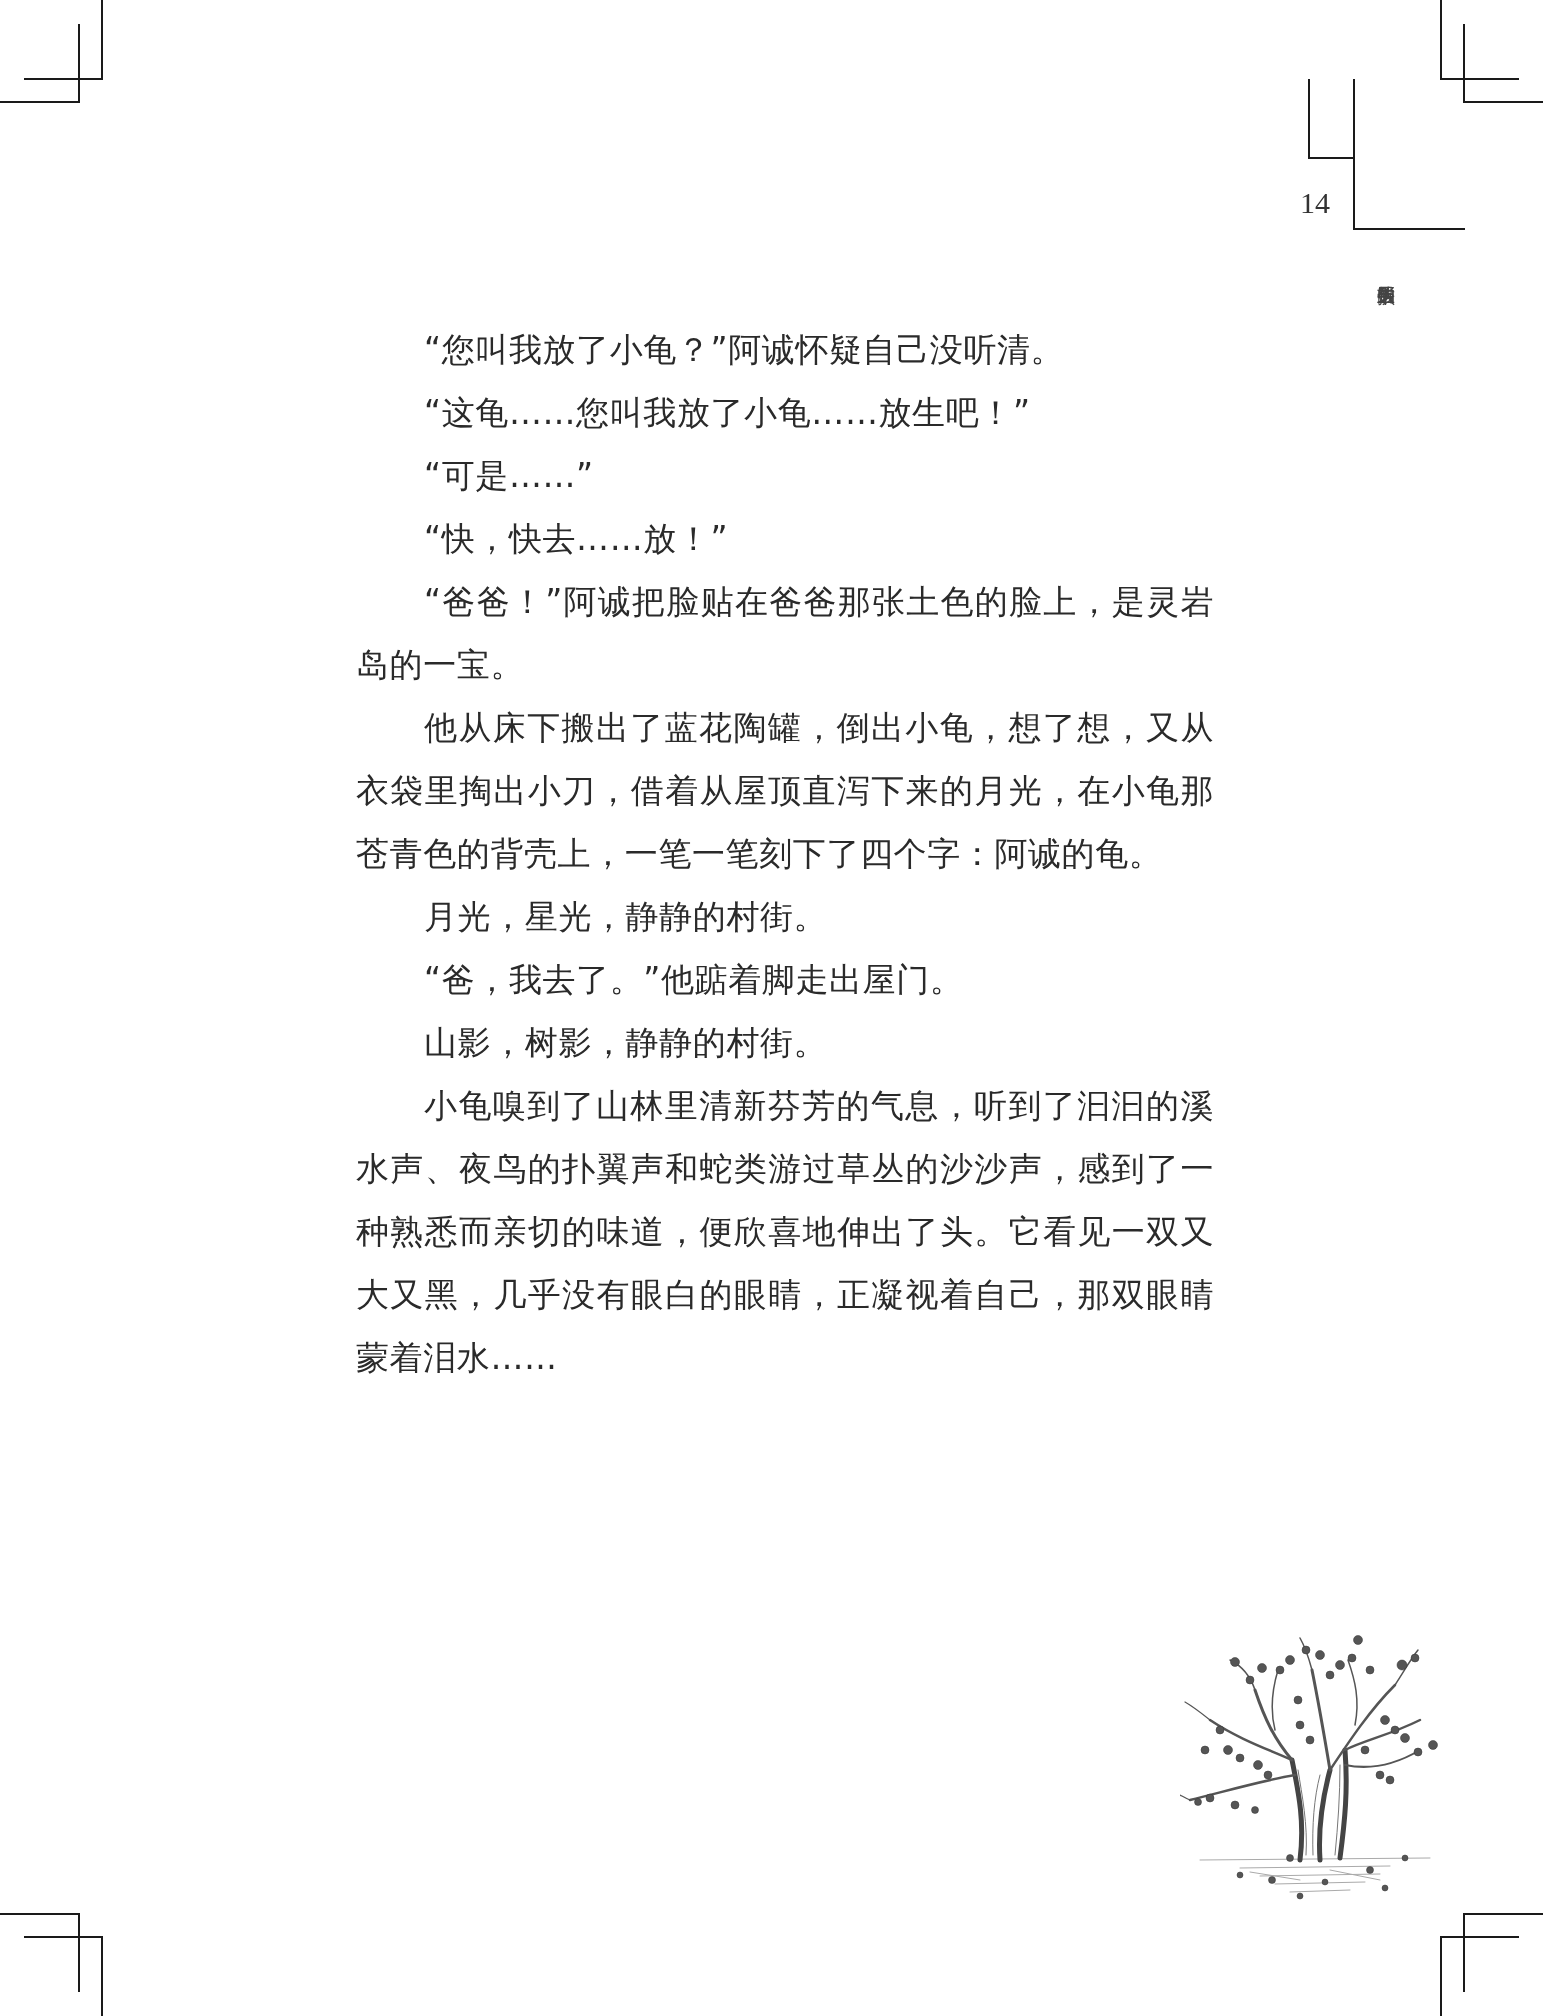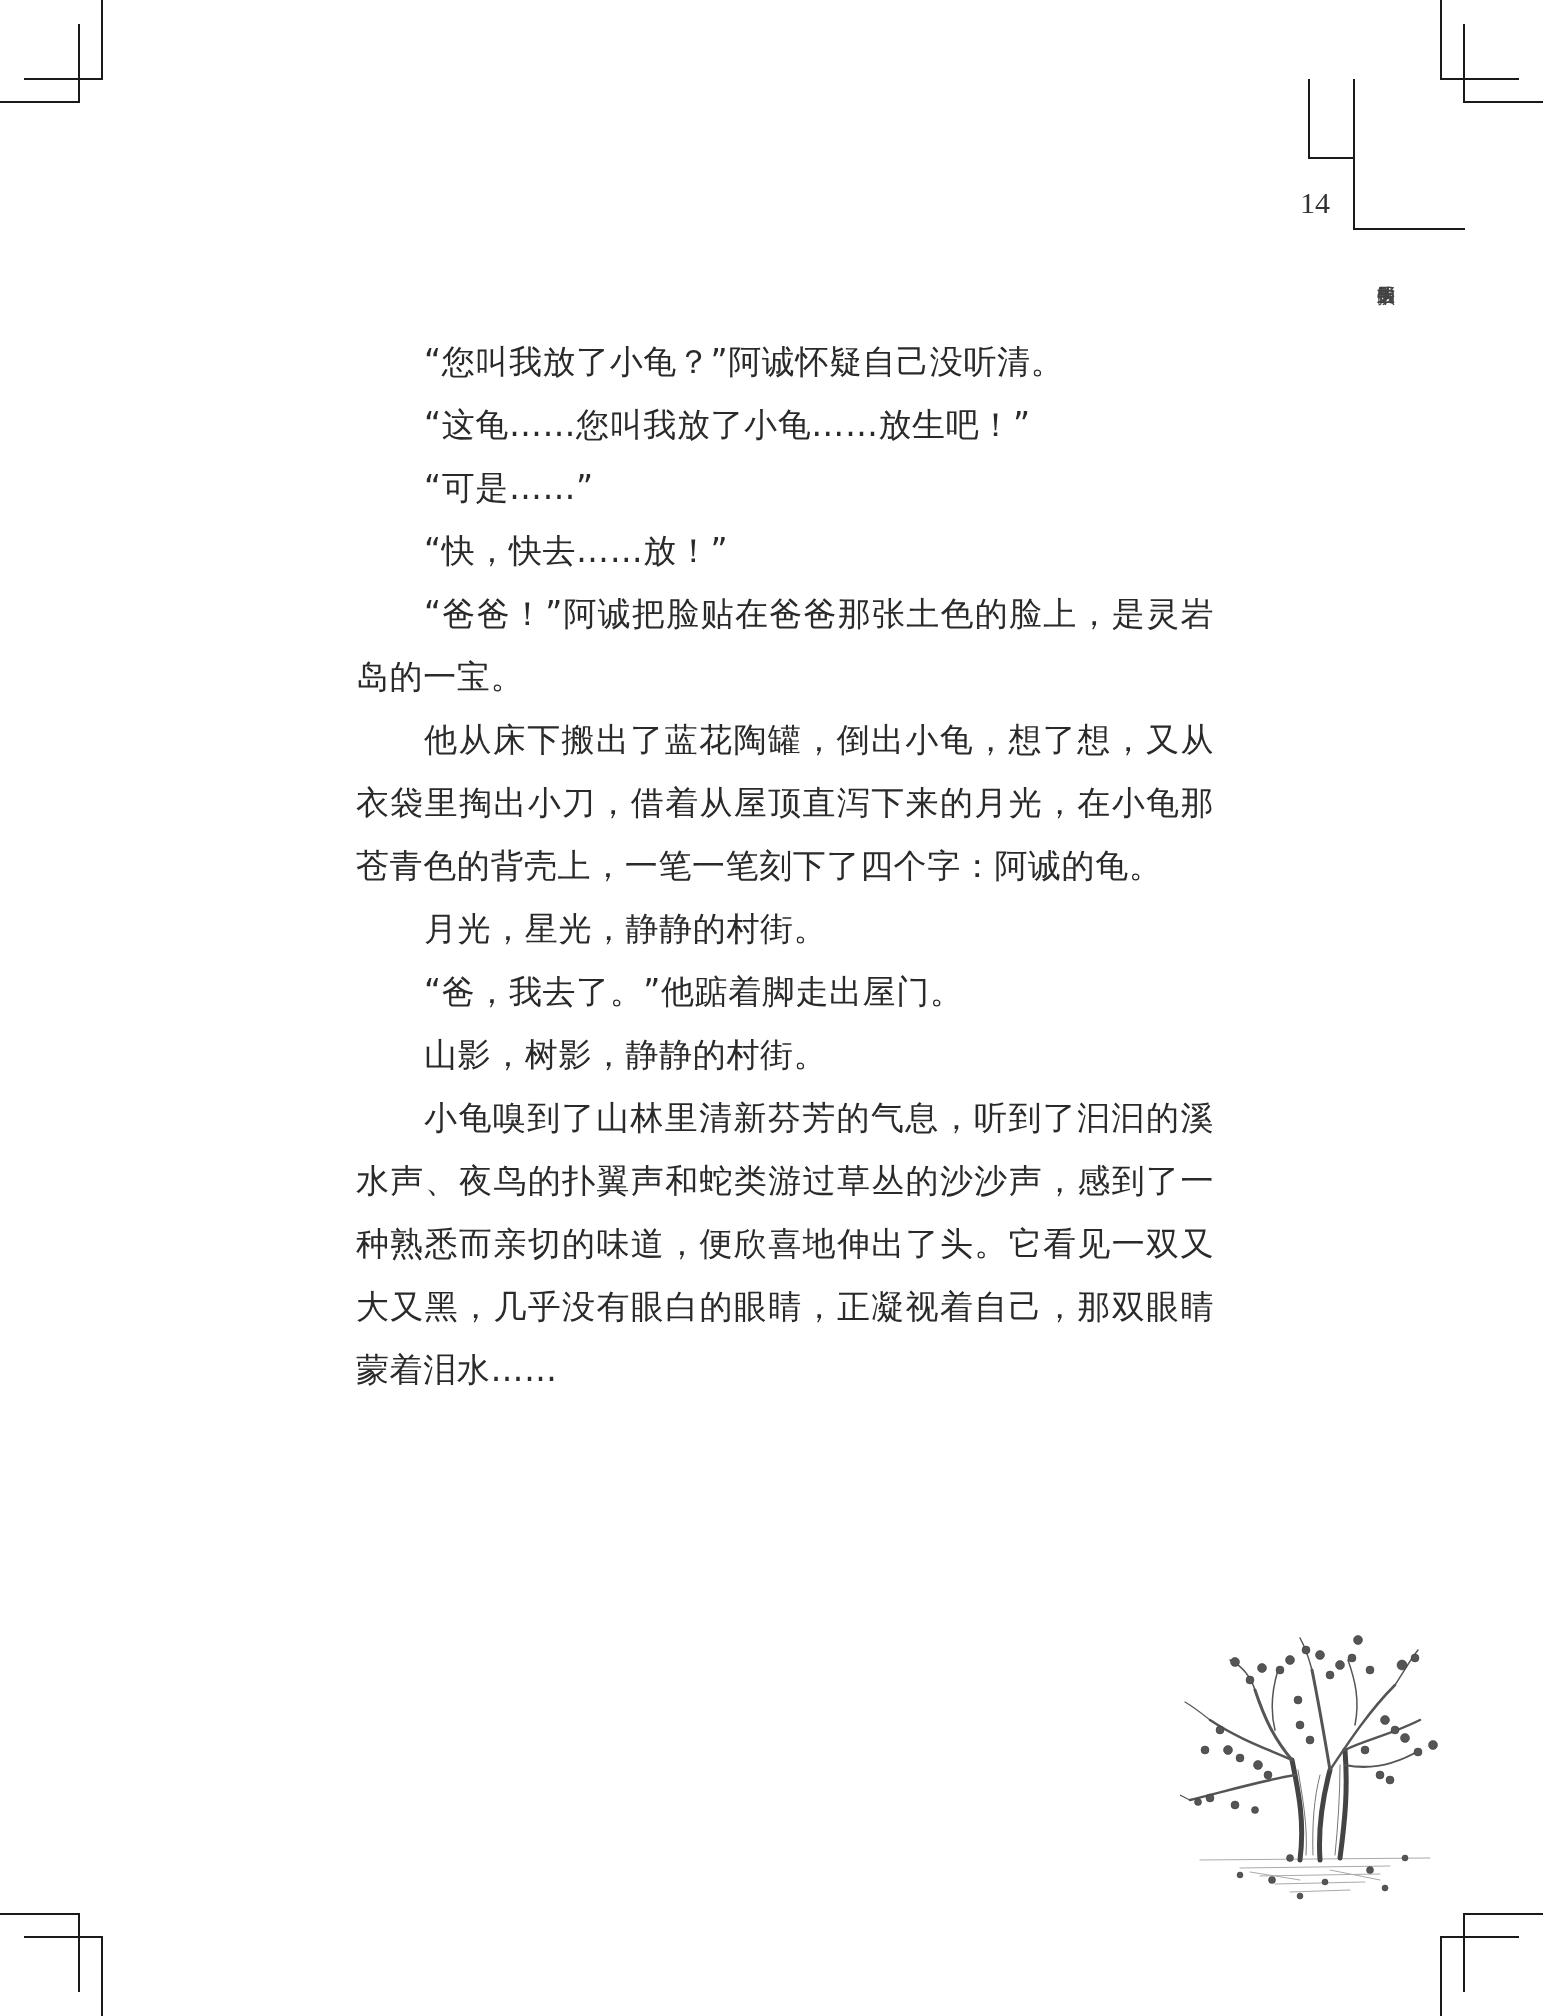--- a/index.html
+++ b/index.html
@@ -5,21 +5,21 @@
   html, body { margin:0; padding:0; background:#ffffff; }
   body { width:1543px; height:2016px; position:relative; overflow:hidden;
          font-family:"DejaVu Sans","Liberation Sans",sans-serif; color:#222; }
   .mark { position:absolute; background:#1a1a1a; }
   .page-number { position:absolute; left:1300px; top:186px;
                  font-family:"Liberation Serif","DejaVu Serif",serif;
                  font-size:30px; color:#333; letter-spacing:0px; }
   .running-title { position:absolute; left:1374px; top:272px; width:24px;
                    font-size:18px; line-height:24px; color:#444;
                    writing-mode:vertical-rl; text-orientation:upright; letter-spacing:0px; }
-  .body-text { position:absolute; left:356px; top:330px; width:858px; }
+  .body-text { position:absolute; left:356px; top:318px; width:858px; }
   .para { font-size:33px; line-height:63px; margin:0; color:#2a2a2a;
           text-align:justify; letter-spacing:0.6px; }
   .para.indent { text-indent:68px; }
   .illustration { position:absolute; left:1180px; top:1630px; width:270px; height:300px; }
 </style>
 </head>
 <body>
 
 <div>
   <div class="mark" style="left:101px; top:0; width:2px; height:79px;"></div>

